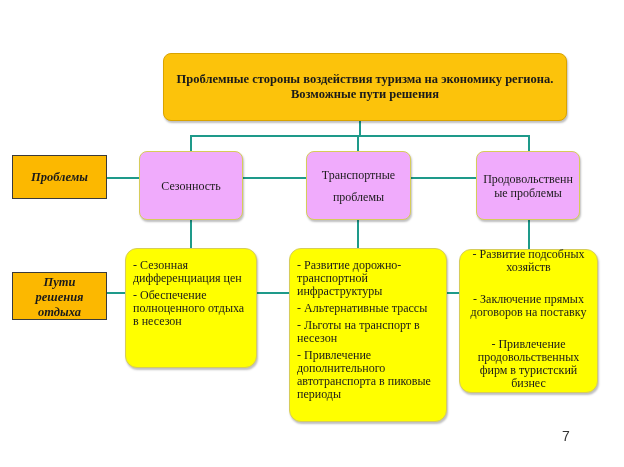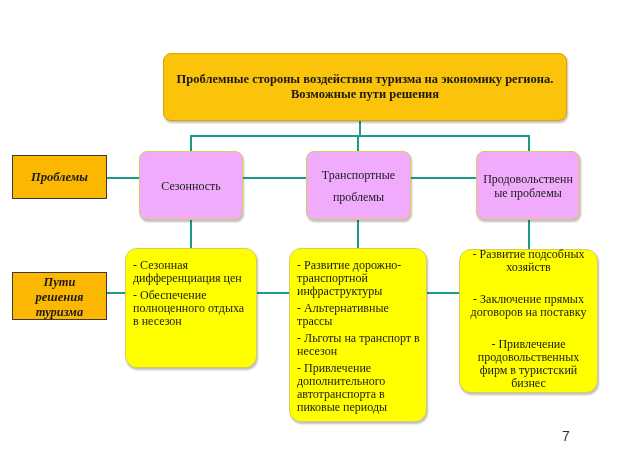--- a/index.html
+++ b/index.html
@@ -68,40 +68,40 @@
   <div>Проблемные стороны воздействия туризма на экономику региона.</div>
   <div>Возможные пути решения</div>
 </div>
 
 <div class="box label-box" style="left:12px; top:155px; width:95px; height:44px;">
   <span>Проблемы</span>
 </div>
 <div class="box label-box" style="left:12px; top:272px; width:95px; height:48px; justify-content:flex-start; padding-top:2px; overflow:visible;">
   <span>Пути</span>
   <span>решения</span>
-  <span>туризма</span>
+  <span>отдыха</span>
 </div>
 
 <div class="box prob" style="left:139px; top:151px; width:104px; height:69px;">
   <span>Сезонность</span>
 </div>
 <div class="box prob" style="left:306px; top:151px; width:105px; height:69px;gap:8px;">
   <span>Транспортные</span>
   <span>проблемы</span>
 </div>
 <div class="box prob" style="left:476px; top:151px; width:104px; height:69px;">
   <span>Продовольственн</span>
   <span>ые проблемы</span>
 </div>
 
 <div class="box sol" style="left:125px; top:248px; width:132px; height:120px;">
   <div class="item">- Сезонная дифференциация цен</div>
   <div class="item">- Обеспечение полноценного отдыха в несезон</div>
 </div>
-<div class="box sol" style="left:289px; top:248px; width:138px; height:174px;">
+<div class="box sol" style="left:289px; top:248px; width:158px; height:174px;">
   <div class="item">- Развитие дорожно-транспортной инфраструктуры</div>
   <div class="item">- Альтернативные трассы</div>
   <div class="item">- Льготы на транспорт в несезон</div>
   <div class="item">- Привлечение дополнительного автотранспорта в пиковые периоды</div>
 </div>
 <div class="box sol center" style="left:459px; top:249px; width:139px; height:144px;gap:15px;">
   <div class="item">- Развитие подсобных хозяйств</div>
   <div class="item">- Заключение прямых договоров на поставку</div>
   <div class="item">- Привлечение продовольственных фирм в туристский бизнес</div>
 </div>

